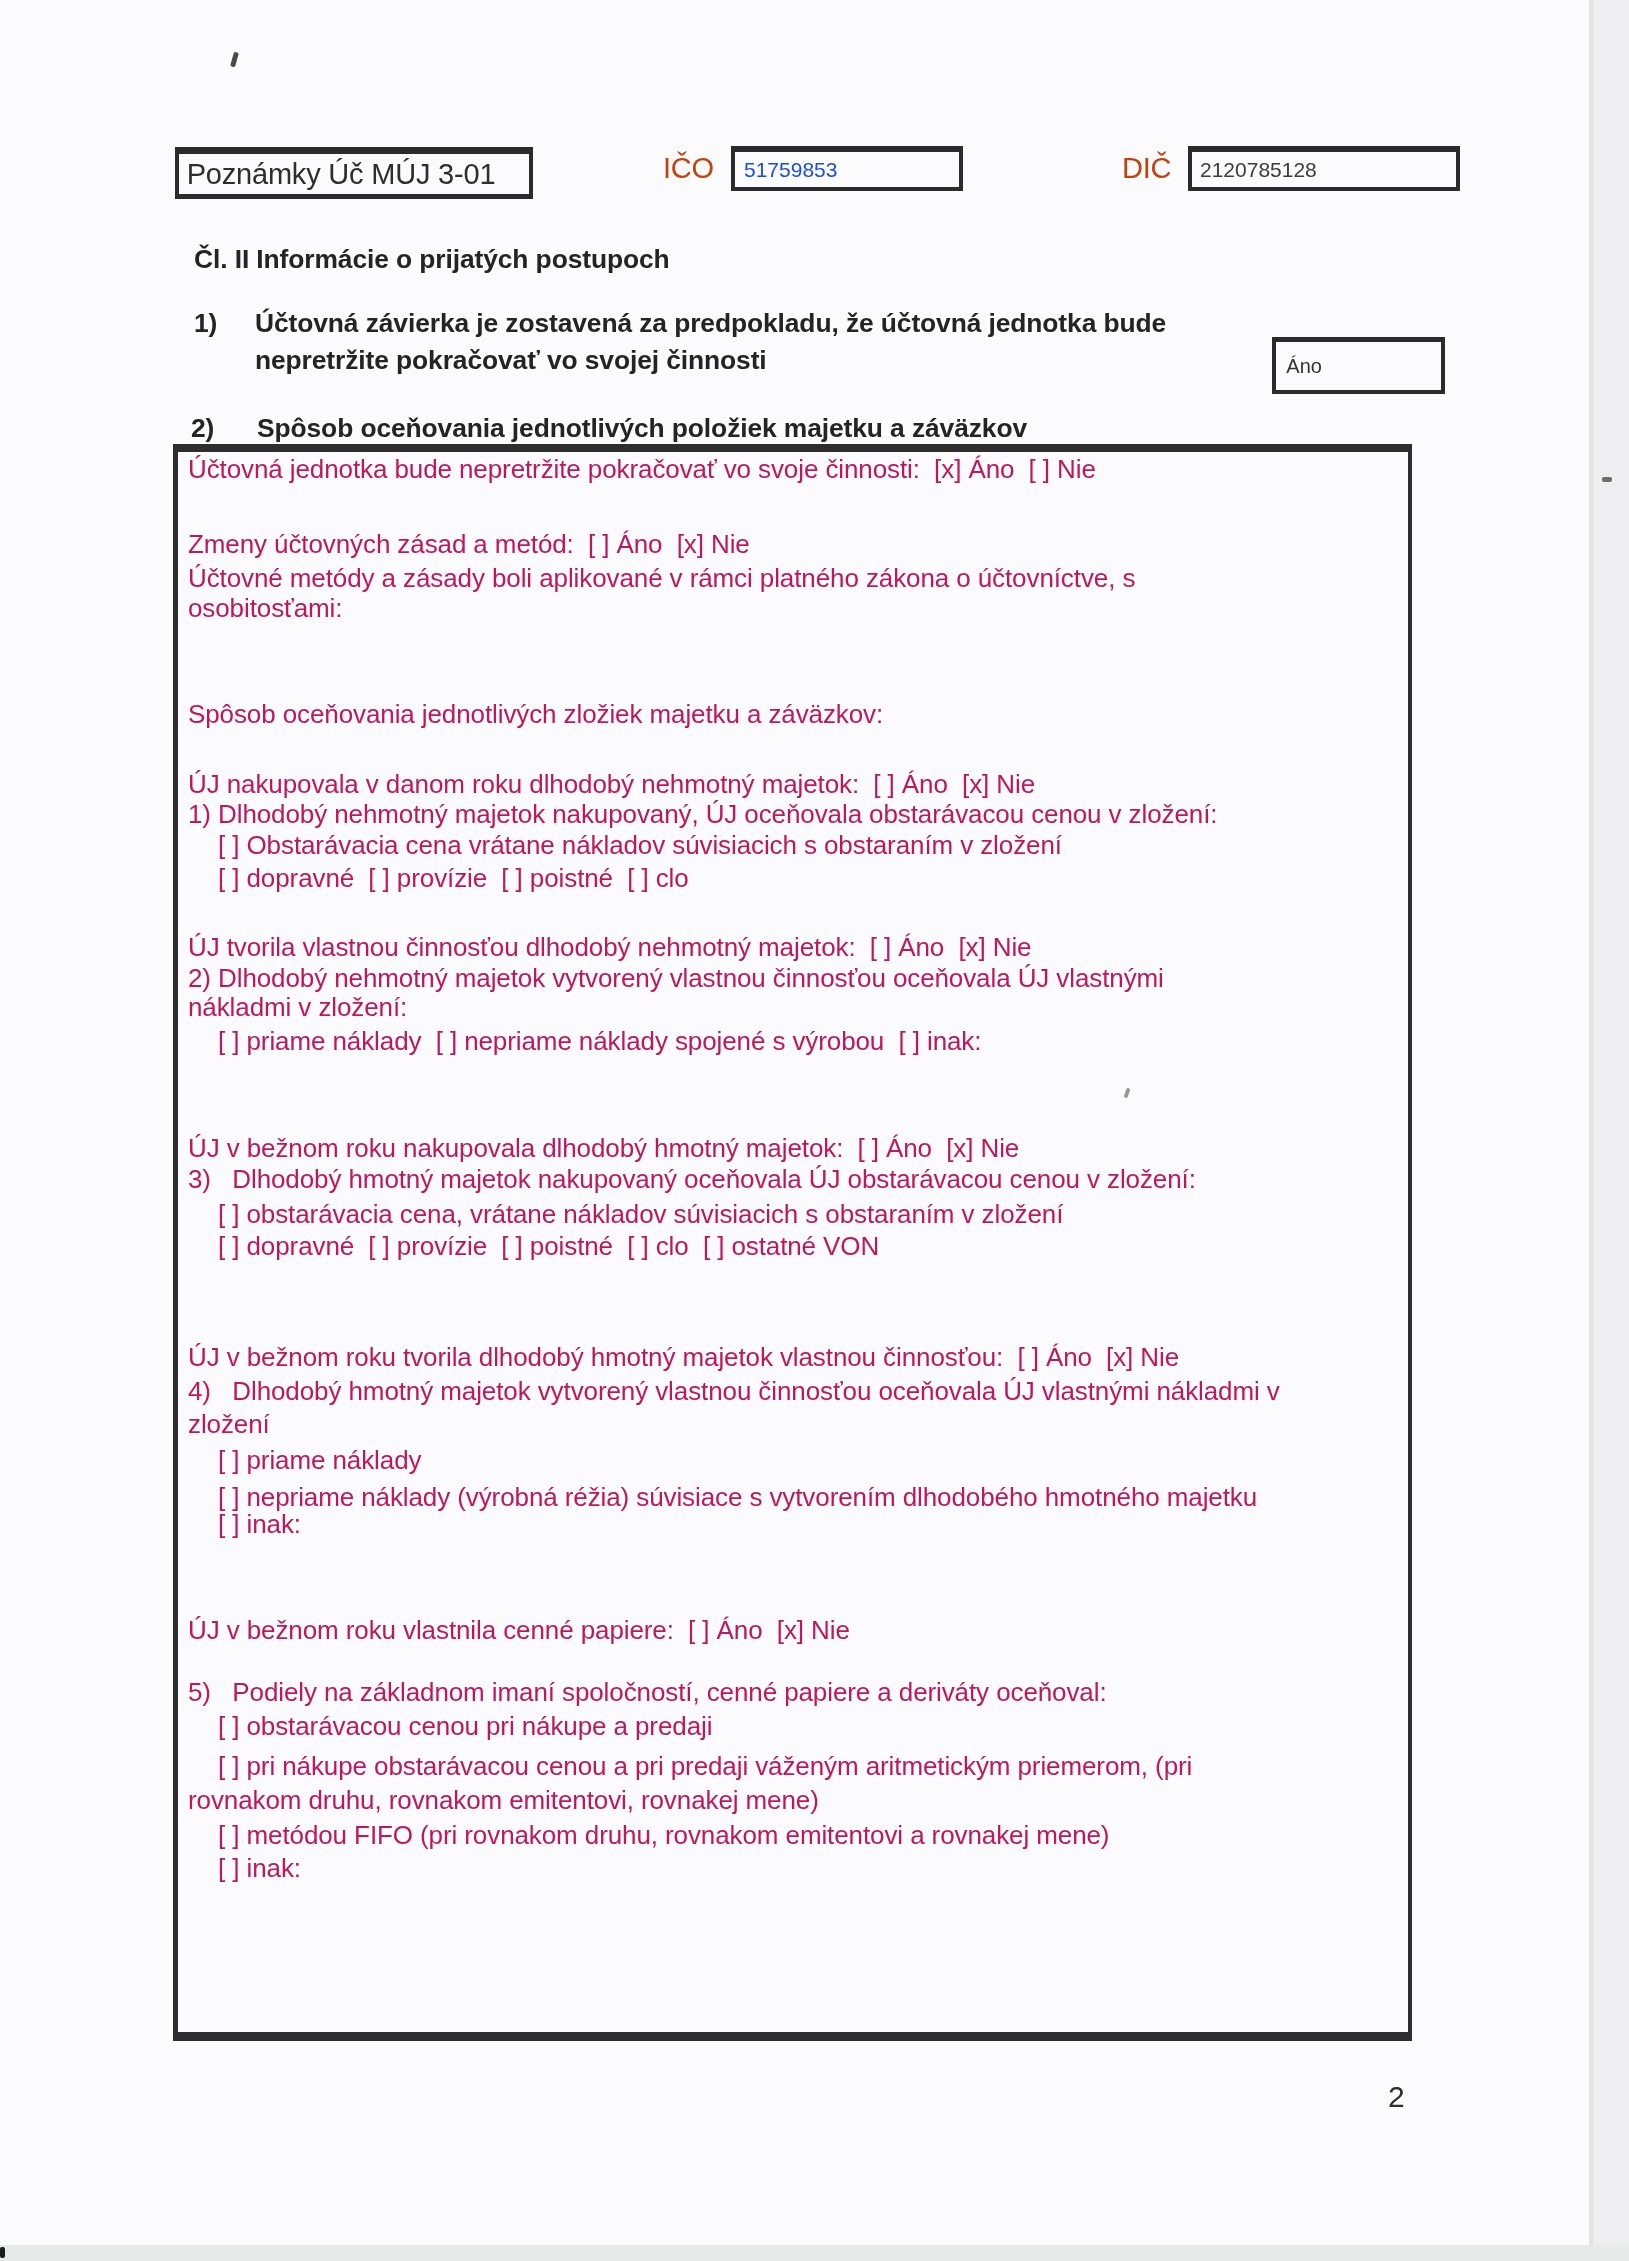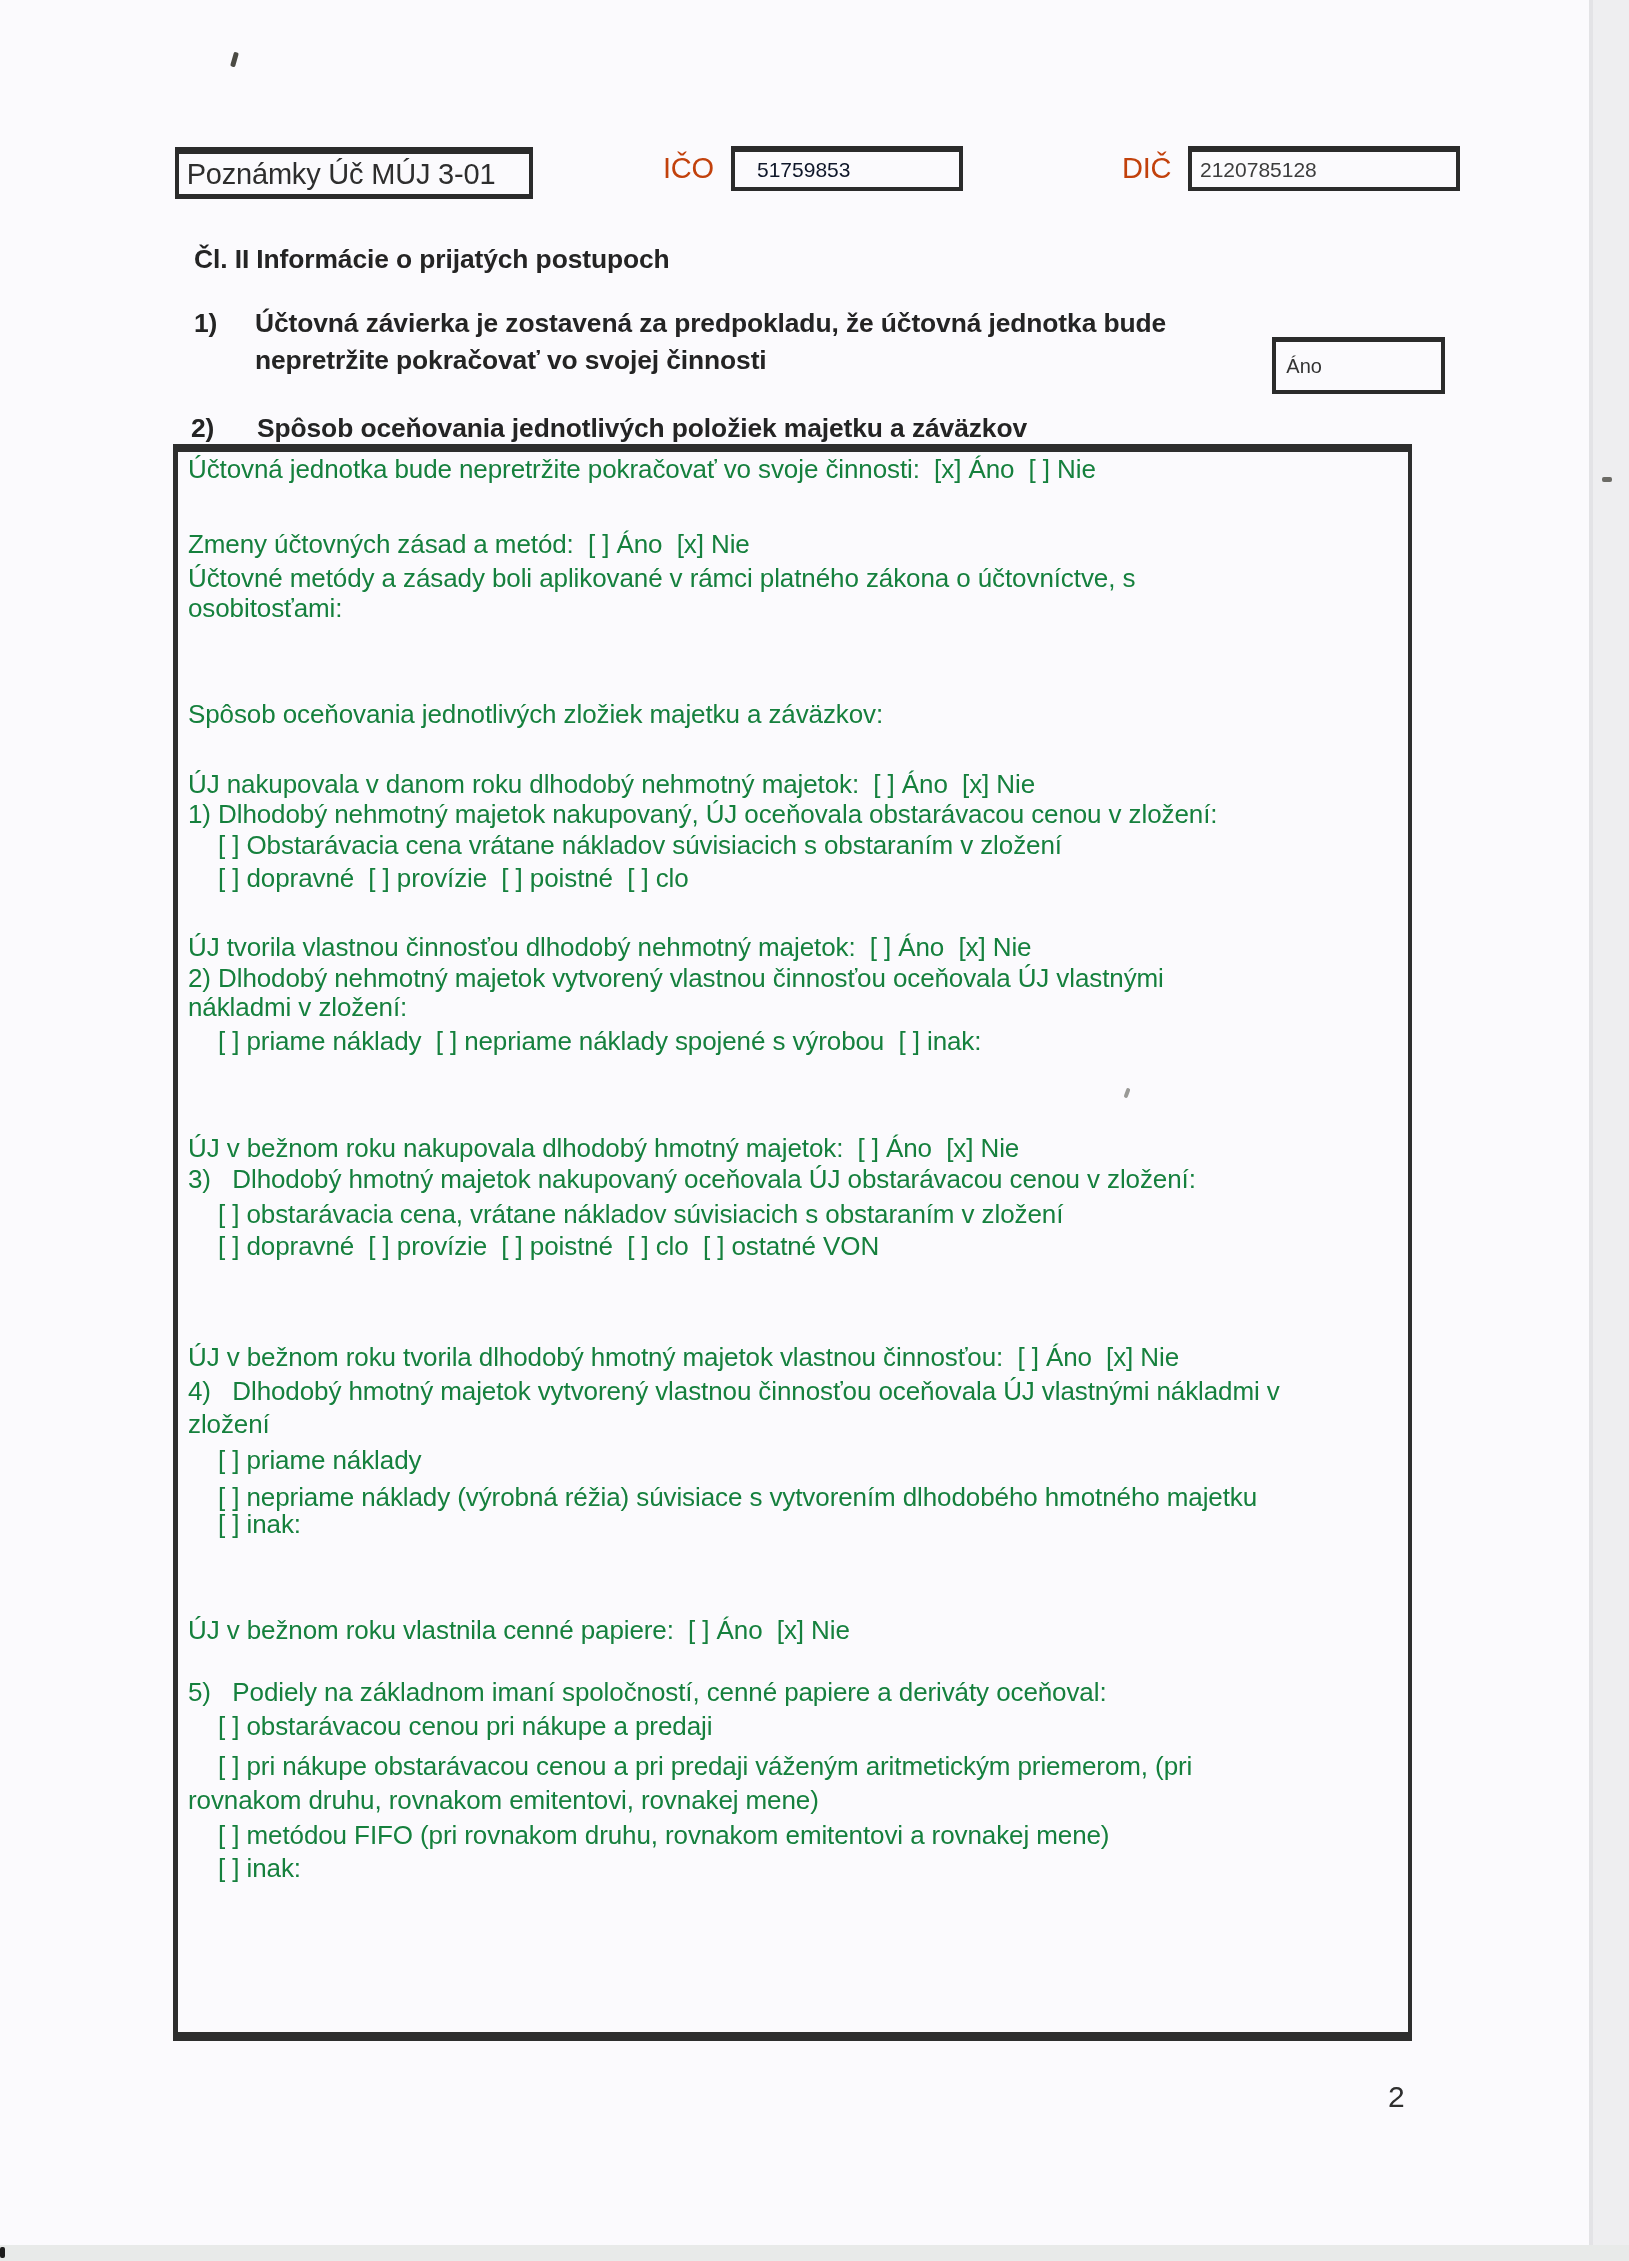--- a/index.html
+++ b/index.html
@@ -15,40 +15,40 @@
   .edge-right{position:absolute;top:0;left:1593px;width:37px;height:2261px;background:#eeeef0;}
   .edge-right-line{position:absolute;top:0;left:1589px;width:3.9px;height:2261px;background:#e3e3e6;}
   .edge-bottom{position:absolute;top:2245px;left:0;width:1630px;height:16px;background:#e8eae9;}
 
   
   .speck{position:absolute;background:#4b4a44;border-radius:1.9px;}
 
   
   .fbox{position:absolute;border:4.5px solid #2b2b2b;box-sizing:border-box;display:flex;align-items:center;background:transparent;}
   .form-code-box{left:175px;top:147px;width:358px;height:52px;border-width:7px 4.5px 5.8px 4.5px;padding-left:7.7px;font-size:29px;letter-spacing:-0.2px;color:#2e2e2e;}
-  .ico-box{left:731px;top:146px;width:232px;height:45px;border-width:6.4px 4.5px 4.5px 4.5px;padding-left:22px;font-size:21px;color:#0f172a;}
+  .ico-box{left:731px;top:146px;width:232px;height:45px;border-width:6.4px 4.5px 4.5px 4.5px;padding-left:9px;font-size:21px;color:#1d4ed8;}
   .dic-box{left:1188px;top:146px;width:272px;height:45px;border-width:6.4px 4.5px 4.5px 4.5px;padding-left:8px;font-size:21px;color:#3c3c3c;}
   .lbl{position:absolute;font-size:29px;color:#c2410c;letter-spacing:-0.2px;}
 
   
   .hd{position:absolute;font-weight:bold;font-size:26.4px;color:#242424;letter-spacing:-0.1px;white-space:pre;}
 
   
   .answer-box{left:1272px;top:337px;width:173px;height:57px;border-width:5.8px 4.5px 4.5px 4.5px;padding-left:10.3px;font-size:20px;color:#333;}
 
   
   .main-box{
     position:absolute;left:173px;top:444px;width:1239px;height:1597px;
     box-sizing:border-box;
     border:solid #2e2e2e;
     border-width:8.4px 4.5px 9.7px 5.8px;
   }
 
   
-  .bl{position:absolute;font-size:26px;letter-spacing:-0.1px;white-space:pre;color:#15803d;}
+  .bl{position:absolute;font-size:26px;letter-spacing:-0.1px;white-space:pre;color:#be185d;}
 
   .page-number{position:absolute;left:1388px;top:2080px;font-size:30px;color:#2e2e2e;}
 </style>
 </head>
 <body>
 
 <div class="page">
 
   <div class="edge-right-line"></div>
   <div class="edge-right"></div>

